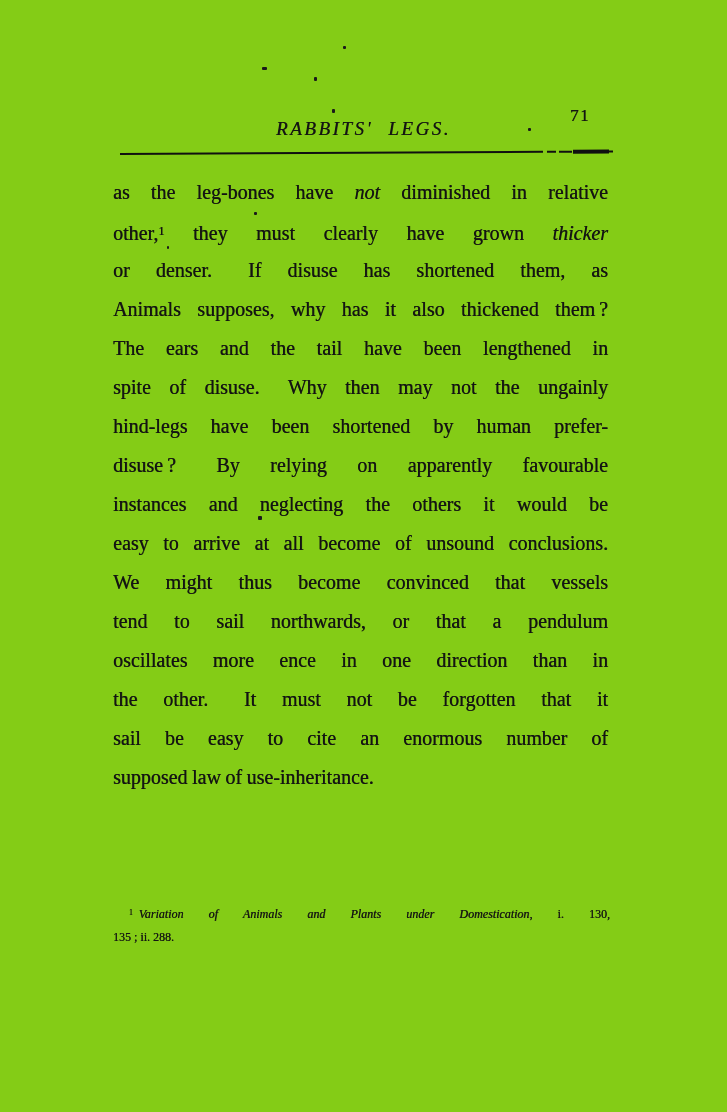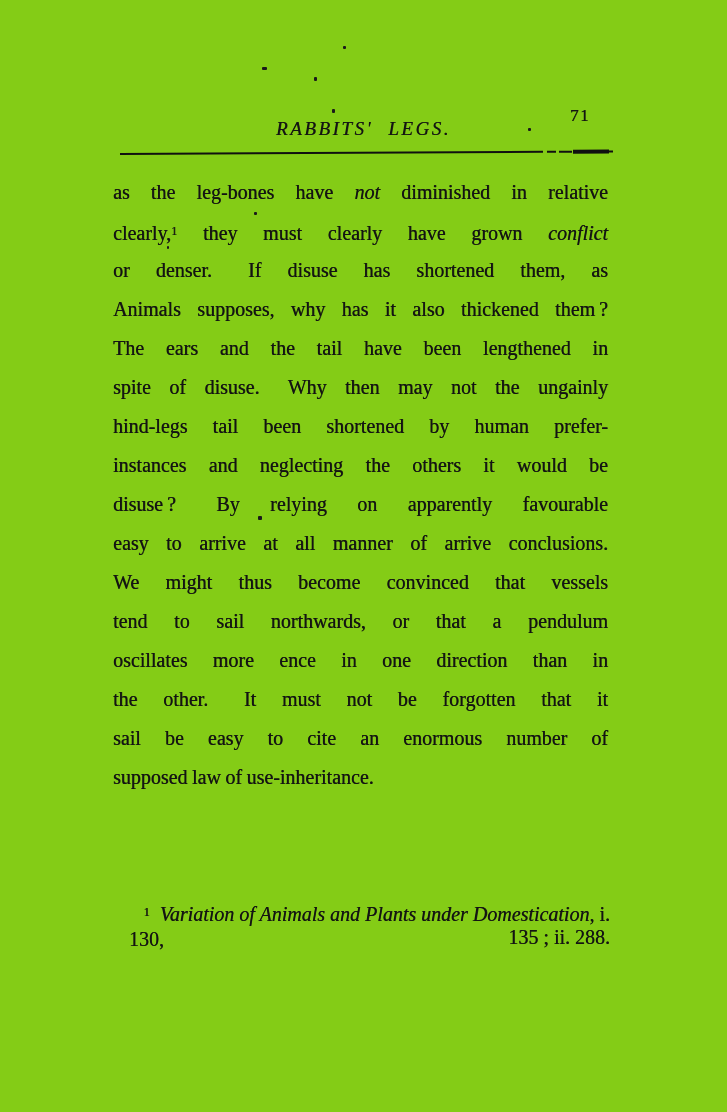--- a/index.html
+++ b/index.html
@@ -45,24 +45,24 @@
   }
   .body-text .line{
     height:39px;line-height:39px;white-space:normal;
   }
   .line.just{text-align:justify;text-align-last:justify;font-family:Liberation Serif, serif;}
   .it{font-style:italic;}
   .sup{font-size:0.62em;vertical-align:0.38em;letter-spacing:0;}
   
   .footnote{
     position:absolute;left:113px;top:900px;width:497px;
-    font-size:20px;color:#131313;
+    font-size:12px;color:#131313;
     text-shadow:0.35px 0 0 rgba(17,17,17,0.8);
   }
-  .footnote .line{height:25px;line-height:25px;text-align:right;}
+  .footnote .line{height:25px;line-height:25px;}
   .footnote .sup{vertical-align:0.42em;}
   
   .speck{position:absolute;background:#1a1a1a;border-radius:1px;}
 </style>
 </head>
 <body>
 
 <div class="page">
 
   <div class="running-title">RABBITS' LEGS.</div>
@@ -72,29 +72,29 @@
   <div class="rule">
     <span class="seg s1"></span>
     <span class="seg s2"></span>
     <span class="seg s3"></span>
     <span class="seg s4"></span>
     <span class="seg s5"></span>
   </div>
 
   <main class="body-text" id="body-lines">
       <div class="line just"><span>as the leg-bones have </span><span class="it">not</span><span> diminished in relative</span></div>
-      <div class="line just"><span>clearly,</span><span class="sup">1</span><span> they must clearly have grown </span><span class="it">conflict</span></div>
+      <div class="line just"><span>other,</span><span class="sup">1</span><span> they must clearly have grown </span><span class="it">thicker</span></div>
       <div class="line just"><span>or denser.  If disuse has shortened them, as</span></div>
       <div class="line just"><span>Animals supposes, why has it also thickened them ?</span></div>
       <div class="line just"><span>The ears and the tail have been lengthened in</span></div>
       <div class="line just"><span>spite of disuse.  Why then may not the ungainly</span></div>
-      <div class="line just"><span>hind-legs tail been shortened by human prefer-</span></div>
+      <div class="line just"><span>hind-legs have been shortened by human prefer-</span></div>
+      <div class="line just"><span>disuse ?  By relying on apparently favourable</span></div>
       <div class="line just"><span>instances and neglecting the others it would be</span></div>
-      <div class="line just"><span>disuse ?  By relying on apparently favourable</span></div>
-      <div class="line just"><span>easy to arrive at all manner of arrive conclusions.</span></div>
+      <div class="line just"><span>easy to arrive at all become of unsound conclusions.</span></div>
       <div class="line just"><span>We might thus become convinced that vessels</span></div>
       <div class="line just"><span>tend to sail northwards, or that a pendulum</span></div>
       <div class="line just"><span>oscillates more ence in one direction than in</span></div>
       <div class="line just"><span>the other.  It must not be forgotten that it</span></div>
       <div class="line just"><span>sail be easy to cite an enormous number of</span></div>
       <div class="line"><span>supposed law of use-inheritance.</span></div>
     </main>
 
   <section class="footnote" id="footnote-lines">
       <div class="line just" style="padding-left: 16px;"><span class="sup">1</span><span> </span><span class="it">Variation of Animals and Plants under Domestication</span><span>, i. 130,</span></div>

